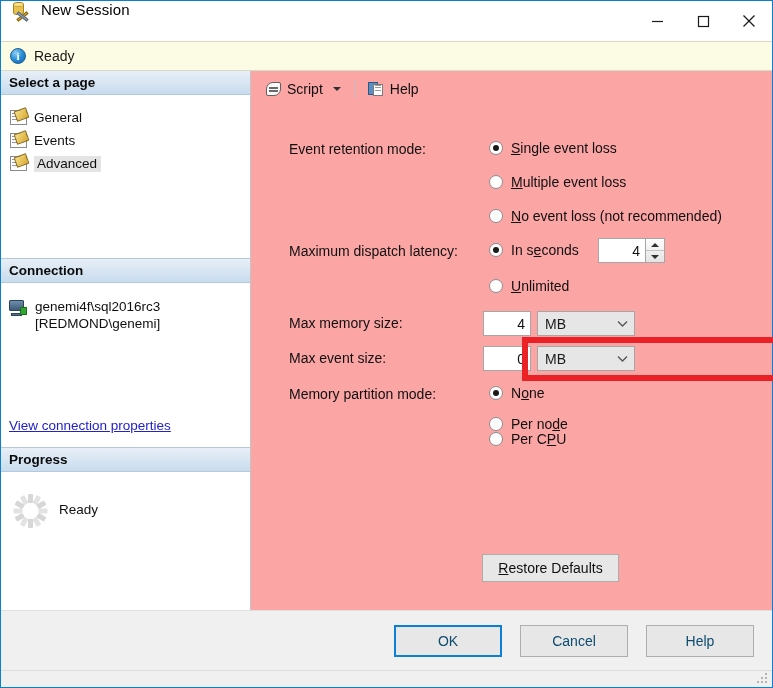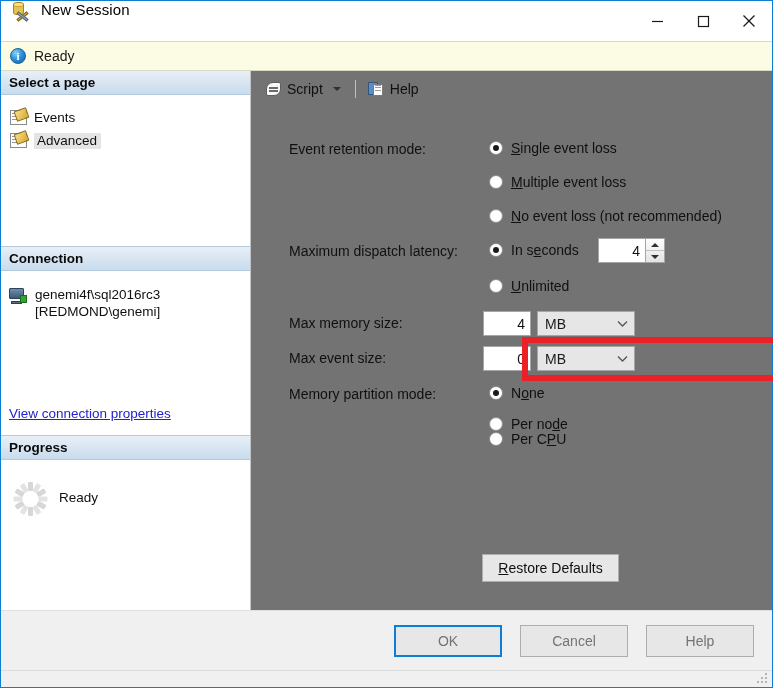--- a/index.html
+++ b/index.html
@@ -194,21 +194,21 @@
     position: absolute; left: 50%; top: 0;
     width: 5px; height: 9px; margin-left: -2.5px;
     background: #dcdcdc; border-radius: 1px;
     transform-origin: 2.5px 17px;
   }
   #progress-text { font-size: 13.5px; color: #101010; margin-left: 12px; margin-top: 8px; }
 
   
   #content {
     flex: 1; min-width: 0;
-    background: #737373;
+    background: #fca5a5;
     display: flex; flex-direction: column;
     position: relative;
   }
   #toolbar {
     height: 36px; flex: none;
     display: flex; align-items: center;
     padding-left: 10px;
   }
   .tb-item {
     display: flex; align-items: center;
@@ -353,21 +353,21 @@
     height: 60px; flex: none;
     background: #f0f0f0;
     border-top: 1px solid #dfdfdf;
     display: flex; align-items: center; justify-content: flex-end;
     padding-right: 18px;
   }
   .fbtn {
     width: 108px; height: 32px; margin-left: 18px;
     background: #e7e7e7;
     border: 1px solid #adadad;
-    font-size: 14px; color: #737373;
+    font-size: 14px; color: #0c4a6e;
     display: flex; align-items: center; justify-content: center;
   }
   .fbtn.default {
     border: 2px solid #0a7fd4;
     background: #e7e7e7;
   }
   #statusbar {
     height: 17px; flex: none;
     background: #f0f0f0;
     border-top: 1px solid #dcdcdc;
@@ -418,20 +418,24 @@
   <div id="status-banner">
     <div id="info-icon">i</div>
     <div id="status-text">Ready</div>
   </div>
 
   <div id="body-area">
 
     <div id="sidebar">
       <div class="side-header">Select a page</div>
       <div id="page-list">
+        <div class="page-item">
+          <span class="page-icon"></span>
+          <span class="page-label">General</span>
+        </div>
         <div class="page-item">
           <span class="page-icon"></span>
           <span class="page-label">Events</span>
         </div>
         <div class="page-item selected">
           <span class="page-icon"></span>
           <span class="page-label">Advanced</span>
         </div>
       </div>
 

